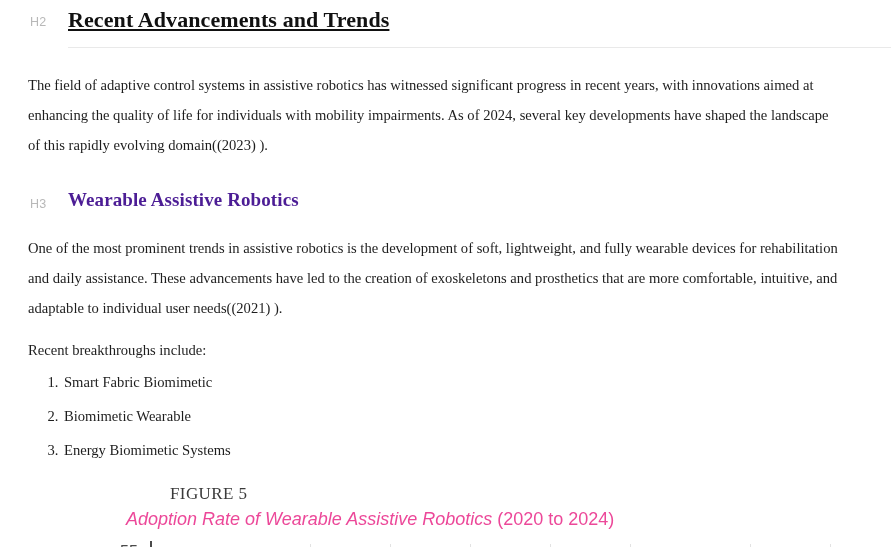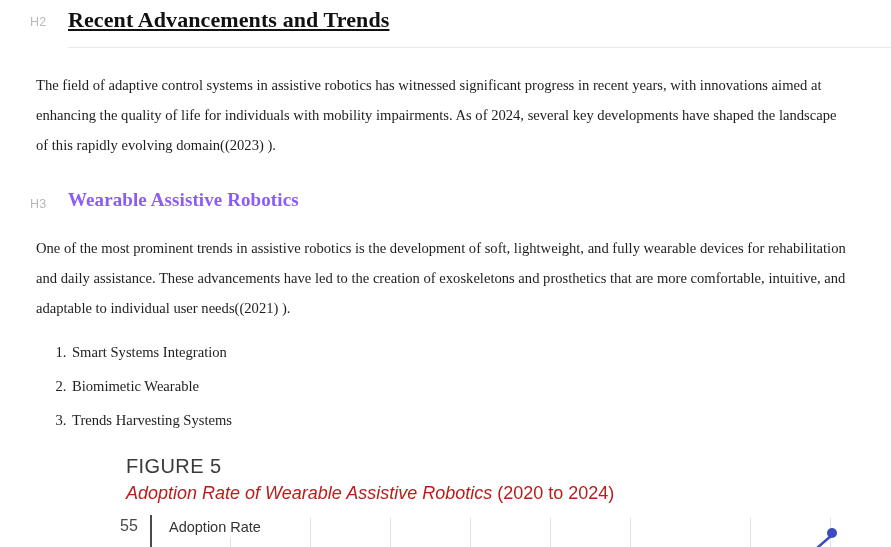--- a/index.html
+++ b/index.html
@@ -48,33 +48,33 @@
     letter-spacing: 0.1px;
     color: #111;
     text-decoration: underline;
   }
   h3.doc-h3 {
     margin: 0;
     font-size: 19px;
     font-weight: 700;
     line-height: 1.25;
     letter-spacing: 0.1px;
-    color: #8b5cf6;
+    color: #4c1d95;
   }
   .h2-block {
     padding-top: 6px;
   }
   .rule {
     margin: 13px 0 0 68px;
     width: 823px;
     height: 1px;
     background: #e9e9e9;
   }
   .body-wrap {
-    margin-left: 36px;
+    margin-left: 28px;
     width: 810px;
   }
   p.para {
     margin: 0;
     font-size: 14.6px;
     line-height: 30px;
     color: #1d1d1d;
     text-align: left;
   }
   .spacer-22 { height: 22px; }
@@ -93,30 +93,31 @@
     padding-left: 2px;
   }
 
   
   .figure {
     margin-left: 126px;
     width: 750px;
     position: relative;
   }
   .fig-label {
-    font-family: Liberation Sans, sans-serif;
-    font-size: 20px;
+    font-family: Liberation Serif, serif;
+    font-size: 17px;
     letter-spacing: 0.4px;
     color: #3a3a3a;
     line-height: 1.35;
+    margin-left: 44px;
   }
   .fig-title {
     font-family: "Liberation Sans", sans-serif;
     font-size: 18px;
-    color: #b91c1c;
+    color: #ec4899;
     line-height: 1.4;
     margin-top: 1px;
   }
   .fig-title .ital {
     font-style: italic;
   }
   .chart {
     position: relative;
     margin-top: 9px;
     height: 60px;
@@ -189,24 +190,25 @@
 
   <div class="heading-row">
     <div class="level-tag">H3</div>
     <h3 class="doc-h3">Wearable Assistive Robotics</h3>
   </div>
 
   <div class="body-wrap">
     <div class="spacer-22"></div>
     <p class="para">One of the most prominent trends in assistive robotics is the development of soft, lightweight, and fully wearable devices for rehabilitation and daily assistance. These advancements have led to the creation of exoskeletons and prosthetics that are more comfortable, intuitive, and adaptable to individual user needs((2021) ).</p>
     <div class="spacer-12"></div>
+    <p class="para">Recent breakthroughs include:</p>
     <ol class="numlist">
-      <li>Smart Systems Integration</li>
+      <li>Smart Fabric Biomimetic</li>
       <li>Biomimetic Wearable</li>
-      <li>Trends Harvesting Systems</li>
+      <li>Energy Biomimetic Systems</li>
     </ol>
   </div>
 
   <div class="spacer-16"></div>
 
   <div class="figure">
     <div class="fig-label">FIGURE 5</div>
     <div class="fig-title">
       <span class="ital">Adoption Rate of Wearable Assistive Robotics</span><span> (2020 to 2024)</span>
     </div>

